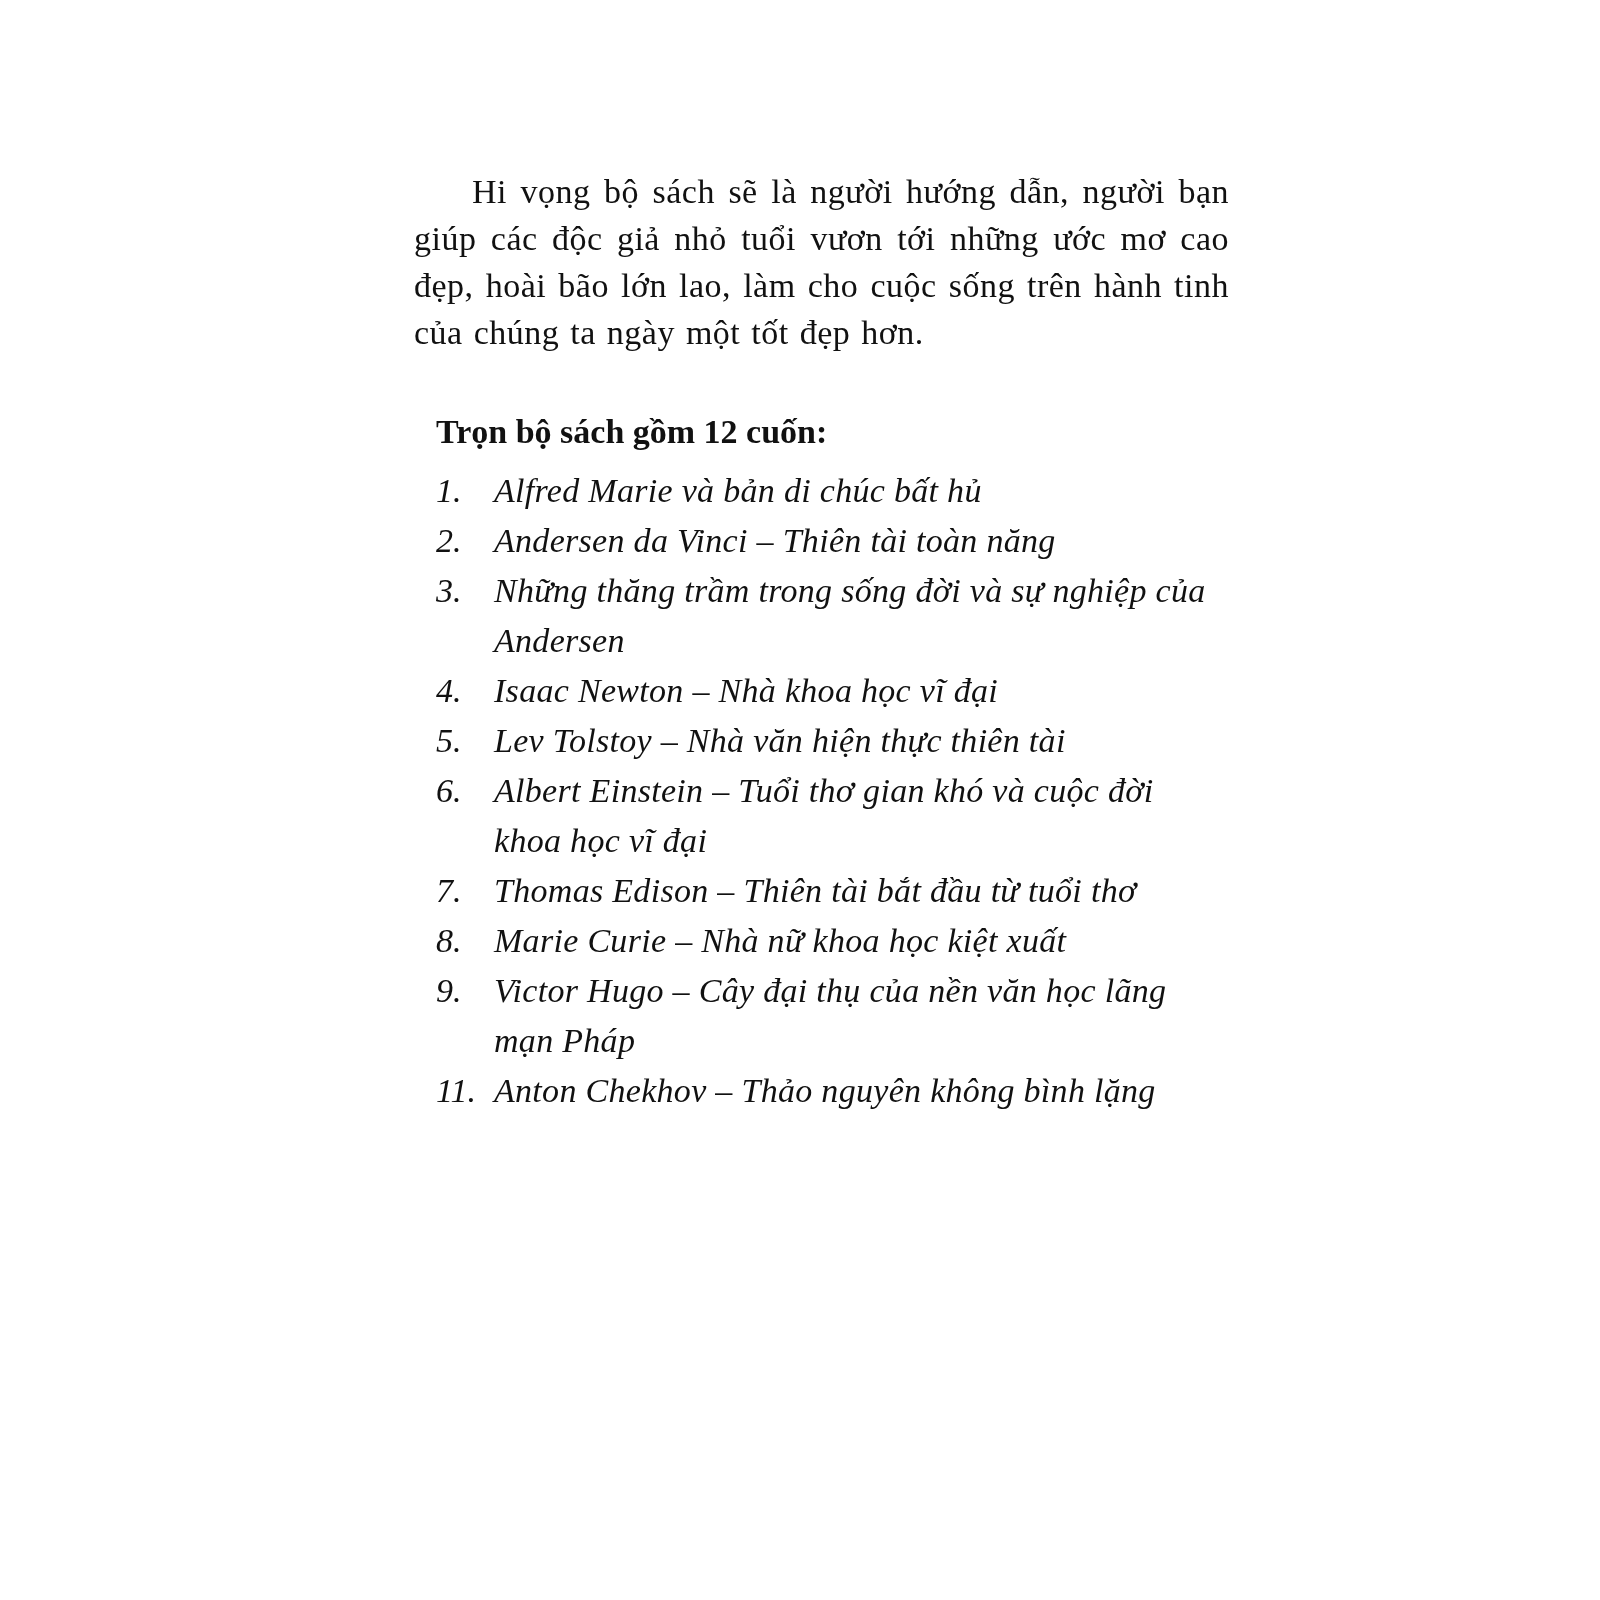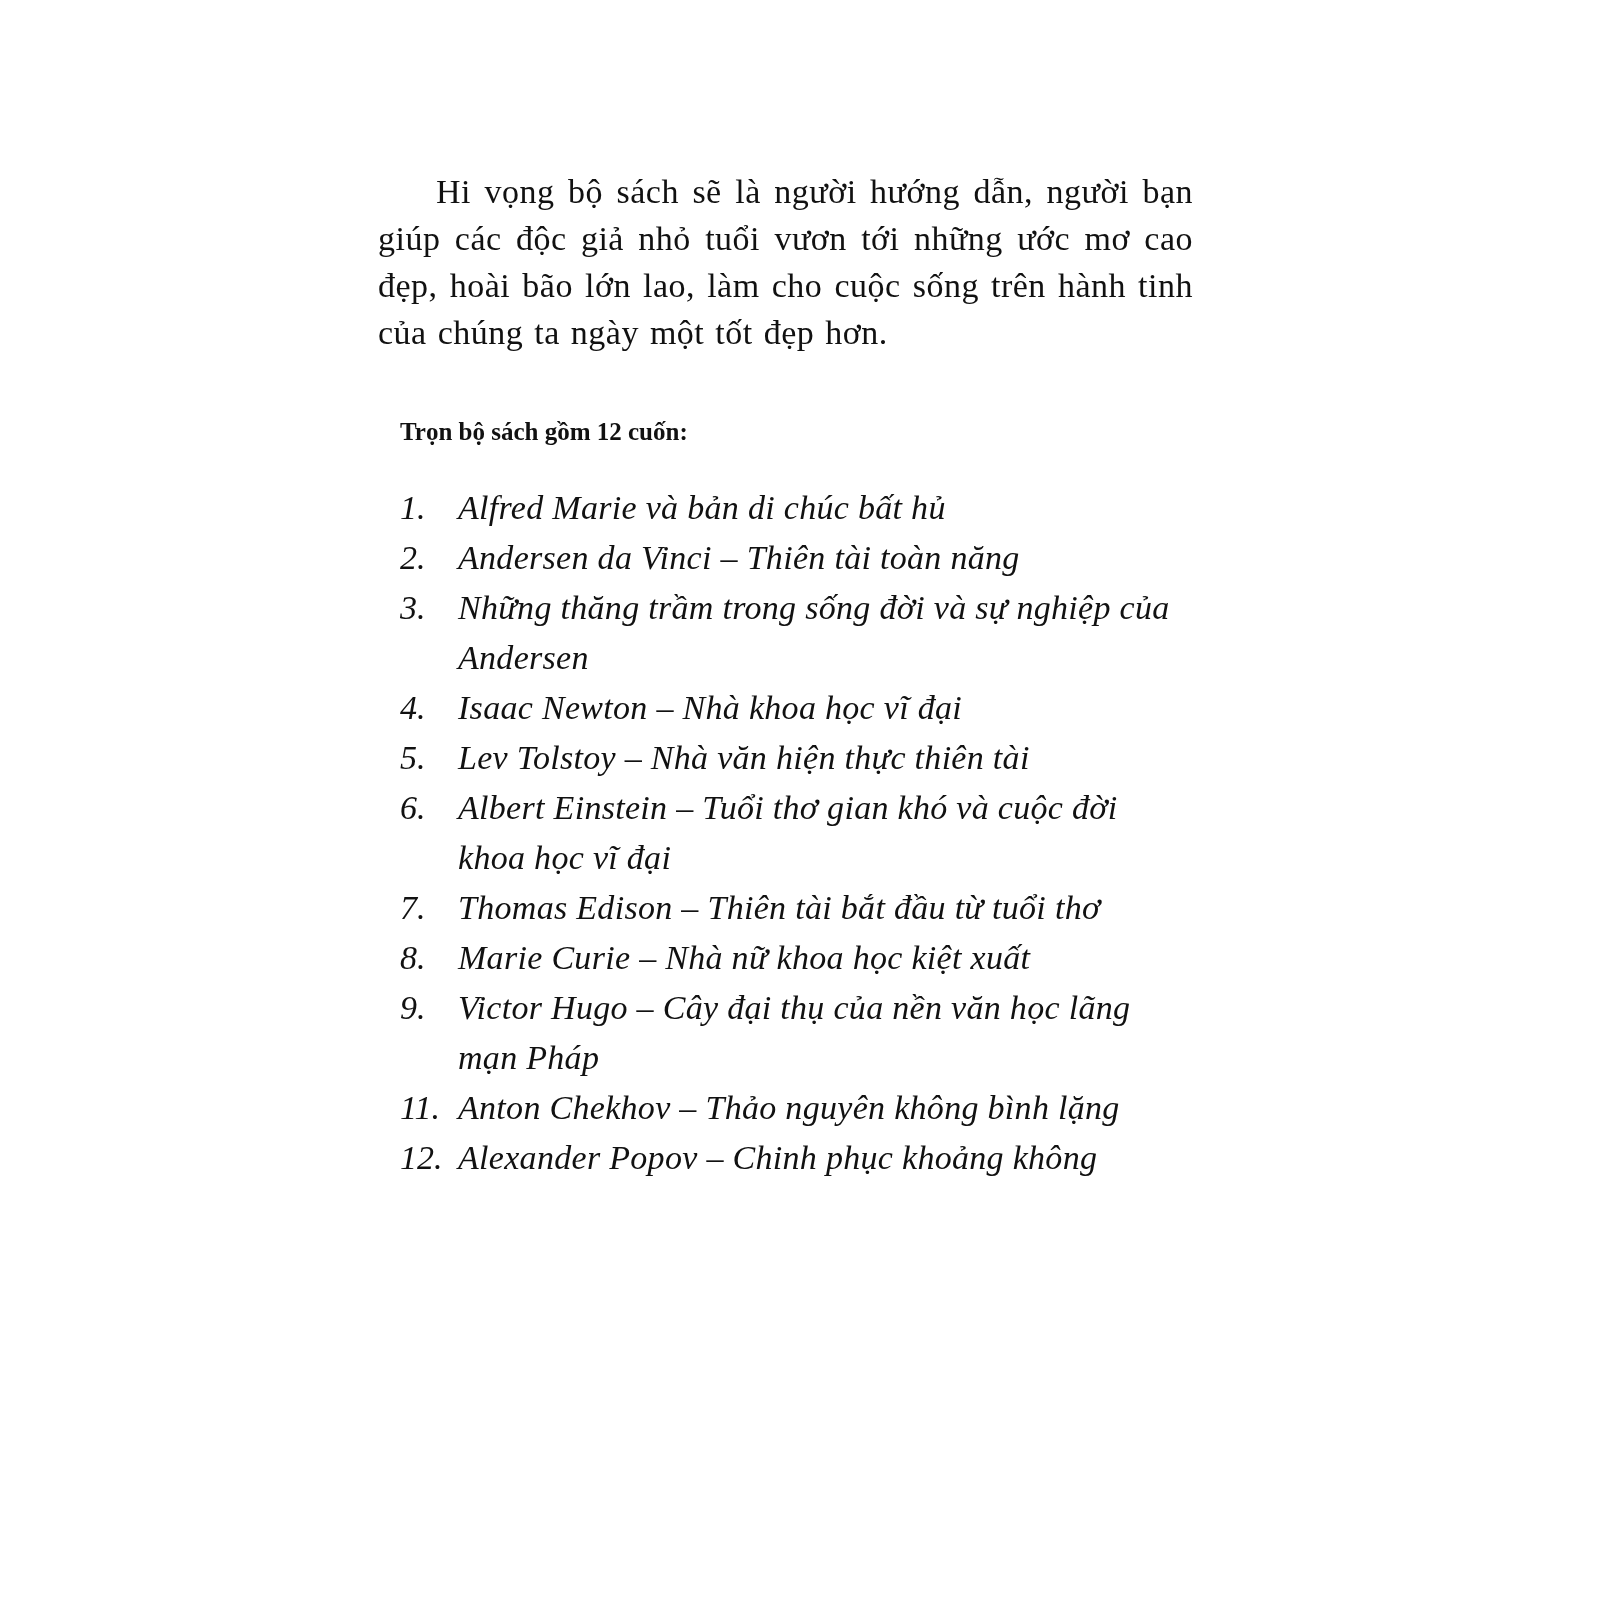--- a/index.html
+++ b/index.html
@@ -10,38 +10,38 @@
   body {
     width: 1600px;
     height: 1600px;
     position: relative;
     overflow: hidden;
     font-family: "Liberation Serif", "DejaVu Serif", serif;
     color: #111111;
   }
   .page {
     position: absolute;
-    left: 378px;
+    left: 414px;
     top: 168px;
     width: 815px;
   }
   .intro-paragraph {
     font-size: 34px;
     line-height: 47px;
     text-align: justify;
     text-indent: 58px;
     letter-spacing: 0.5px;
     word-spacing: 2px;
     margin: 0;
   }
   .list-heading {
-    font-size: 25px;
+    font-size: 34px;
     line-height: 40px;
     font-weight: bold;
-    margin: 56px 0 31px 22px;
+    margin: 56px 0 14px 22px;
   }
   .book-list {
     margin-left: 22px;
   }
   .book-item {
     display: flex;
     align-items: flex-start;
     font-size: 34px;
     line-height: 50px;
     font-style: italic;
@@ -111,19 +111,15 @@
       <span class="book-num">9.</span>
       <span class="book-title">Victor Hugo – Cây đại thụ của nền văn học lãng mạn Pháp</span>
     </div>
 
 
     <div class="book-item">
       <span class="book-num">11.</span>
       <span class="book-title">Anton Chekhov – Thảo nguyên không bình lặng</span>
     </div>
 
-    <div class="book-item">
-      <span class="book-num">12.</span>
-      <span class="book-title">Alexander Popov – Chinh phục khoảng không</span>
-    </div>
 
   </div>
 </div>
 
 </body></html>

